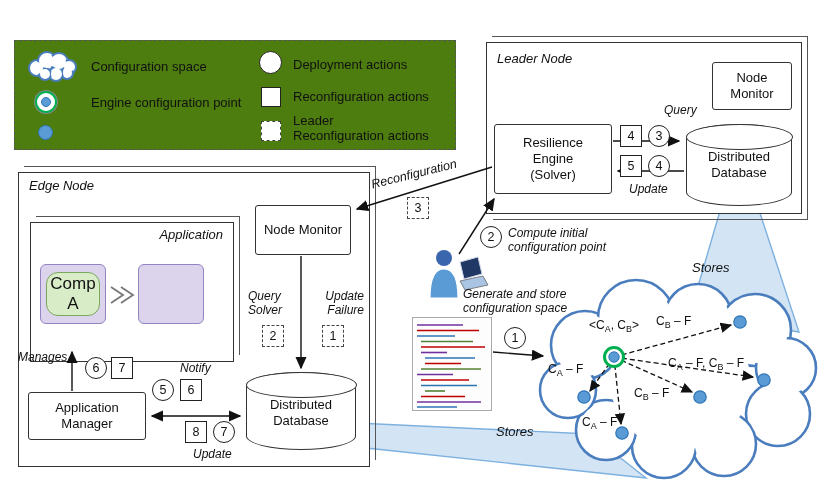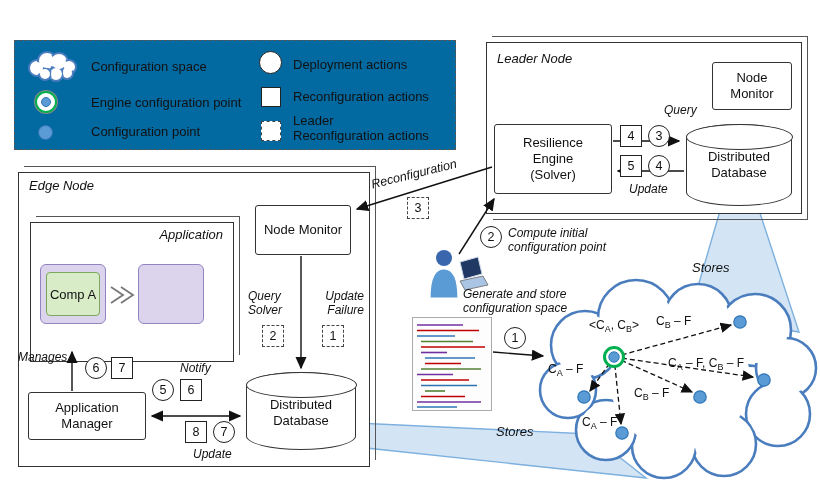--- a/index.html
+++ b/index.html
@@ -20,33 +20,33 @@
   .badge{position:absolute;width:22px;height:22px;background:#fff;border:1.4px solid #222;
        font-size:12.5px;display:flex;align-items:center;justify-content:center}
   .badge.circle{border-radius:50%}
   .badge.dashed{border-style:dashed;border-color:#444}
   .cyl{position:absolute;background:#fff;border:1.5px solid #333;border-radius:50%/14px}
   .cyl::before{content:"";position:absolute;left:-1.5px;right:-1.5px;top:-1.5px;height:24px;
        border:1.5px solid #333;border-radius:50%;background:#fff}
   .cyl .cyl-label{position:absolute;left:0;right:0;top:24px;text-align:center;font-size:13px;line-height:1.25}
   .clabel{position:absolute;font-size:12px;white-space:nowrap}
   .sub{font-size:9px;position:relative;top:3px}
-  .legend{position:absolute;border:1.6px dashed #555;background:#0369a1}
+  .legend{position:absolute;border:1.6px dashed #555;background:#4d7c0f}
   .lg-item{position:absolute;font-size:13px;white-space:nowrap}
   .ic{position:absolute}
   .ring{width:22px;height:22px;border:2.5px solid #00b050;border-radius:50%;background:#fff;
         box-shadow:0 0 0 1px #888;position:relative}
   .ring .dot,.dot{background:#5b9bd5;border:1px solid #2e75b6;border-radius:50%}
   .ring .dot{position:absolute;left:3.5px;top:3.5px;width:10px;height:10px}
   .lg-circle{width:23px;height:23px;border:1.5px solid #222;border-radius:50%;background:#fff}
   .lg-square{width:20px;height:20px;border:1.5px solid #222;background:#fff}
   .lg-square.dashed{border-style:dashed;border-color:#444}
   .purple{position:absolute;background:#dcd3ec;border:1.3px solid #9184c0;border-radius:6px}
-  .greenbox{position:absolute;background:#d8ecc8;border:1.3px solid #7aa85c;border-radius:4px;
-        display:flex;align-items:center;justify-content:center;font-size:13px;text-align:center}
+  .greenbox{position:absolute;background:#d8ecc8;border:1.3px solid #7aa85c;border-radius:12px;
+        display:flex;align-items:center;justify-content:center;font-size:17px;text-align:center}
   .codebox{position:absolute;background:#fdfdfd;border:1px solid #aaa}
 </style>
 </head>
 <body>
 
 <div id="stage">
 
   <svg class="layer" width="820" height="481">
     <polygon points="722,204 757,204 799,332 690,314" fill="#cfe2f3" stroke="#6fa8dc" stroke-width="1.4" opacity="0.9"></polygon>
     <polygon points="357,423 357,447 646,478 590,434" fill="#cfe2f3" stroke="#6fa8dc" stroke-width="1.4" opacity="0.9"></polygon>
@@ -99,21 +99,20 @@
       </g>
     </svg>
     <span class="lg-item" style="left:76px;top:18px">Configuration space</span>
 
     <div class="ic ring" style="left:20px;top:50px">
         <div class="dot"></div>
       </div>
     <span class="lg-item" style="left:76px;top:54px">Engine configuration point</span>
 
     <div class="ic dot" style="left:23px;top:84px;width:15px;height:15px"></div>
-    <span class="lg-item" style="left:76px;top:83px">Configuration point</span>
 
     <div class="ic lg-circle" style="left:244px;top:10px"></div>
     <span class="lg-item" style="left:278px;top:16px">Deployment actions</span>
 
     <div class="ic lg-square" style="left:246px;top:46px"></div>
     <span class="lg-item" style="left:278px;top:48px">Reconfiguration actions</span>
 
     <div class="ic lg-square dashed" style="left:246px;top:80px"></div>
     <div class="lg-item" style="left:278px;top:72px">
       <span style="display:block">Leader</span>

